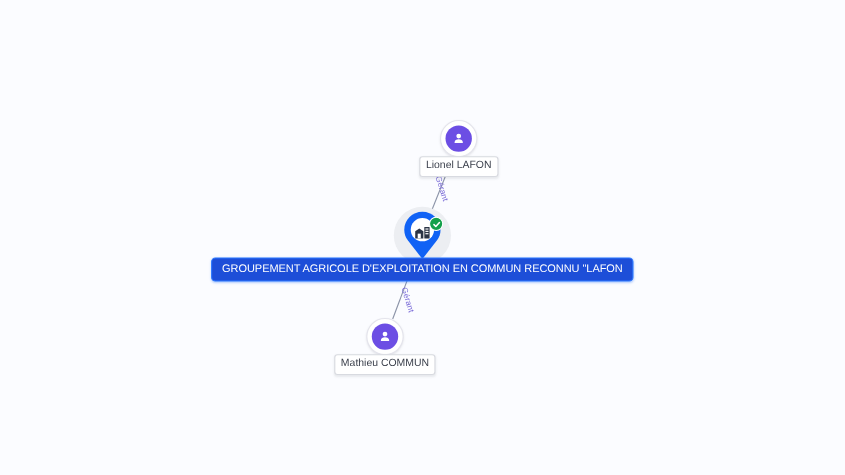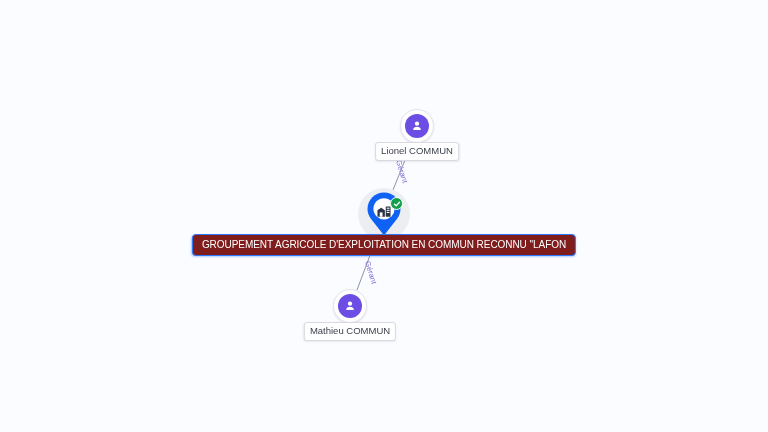--- a/index.html
+++ b/index.html
@@ -127,21 +127,21 @@
     box-sizing: border-box;
   }
   .verified-badge svg { display: block; }
 
   #company-label {
     position: absolute;
     left: 50%;
     transform: translateX(-50%);
     top: 20px;
     white-space: nowrap;
-    background: #7f1d1d;
+    background: #1d4ed8;
     border: 1px solid #2b77ff;
     border-radius: 4px;
     color: #ffffff;
     font-size: 10px;
     line-height: 13px;
     letter-spacing: -0.05px;
     padding: 3px 9px 4px 9px;
     box-shadow: 0 1px 2px rgba(16,98,245,0.30);
   }
 
@@ -181,21 +181,21 @@
 
   <div class="person-node" id="node-lionel" style="left:417px; top:126px;">
     <div class="person-circle">
       <div class="person-avatar">
         <svg width="14" height="14" viewBox="0 0 24 24" fill="#ffffff">
           <circle cx="12" cy="8" r="3.7"></circle>
           <path d="M12 13.2c-3.6 0-6.4 2.1-6.4 4.3v1.2h12.8v-1.2c0-2.2-2.8-4.3-6.4-4.3z"></path>
         </svg>
       </div>
     </div>
-    <div class="person-label">Lionel COMMUN</div>
+    <div class="person-label">Lionel LAFON</div>
   </div>
 
   <div class="person-node" id="node-mathieu" style="left:350px; top:306px;">
     <div class="person-circle">
       <div class="person-avatar">
         <svg width="14" height="14" viewBox="0 0 24 24" fill="#ffffff">
           <circle cx="12" cy="8" r="3.7"></circle>
           <path d="M12 13.2c-3.6 0-6.4 2.1-6.4 4.3v1.2h12.8v-1.2c0-2.2-2.8-4.3-6.4-4.3z"></path>
         </svg>
       </div>

